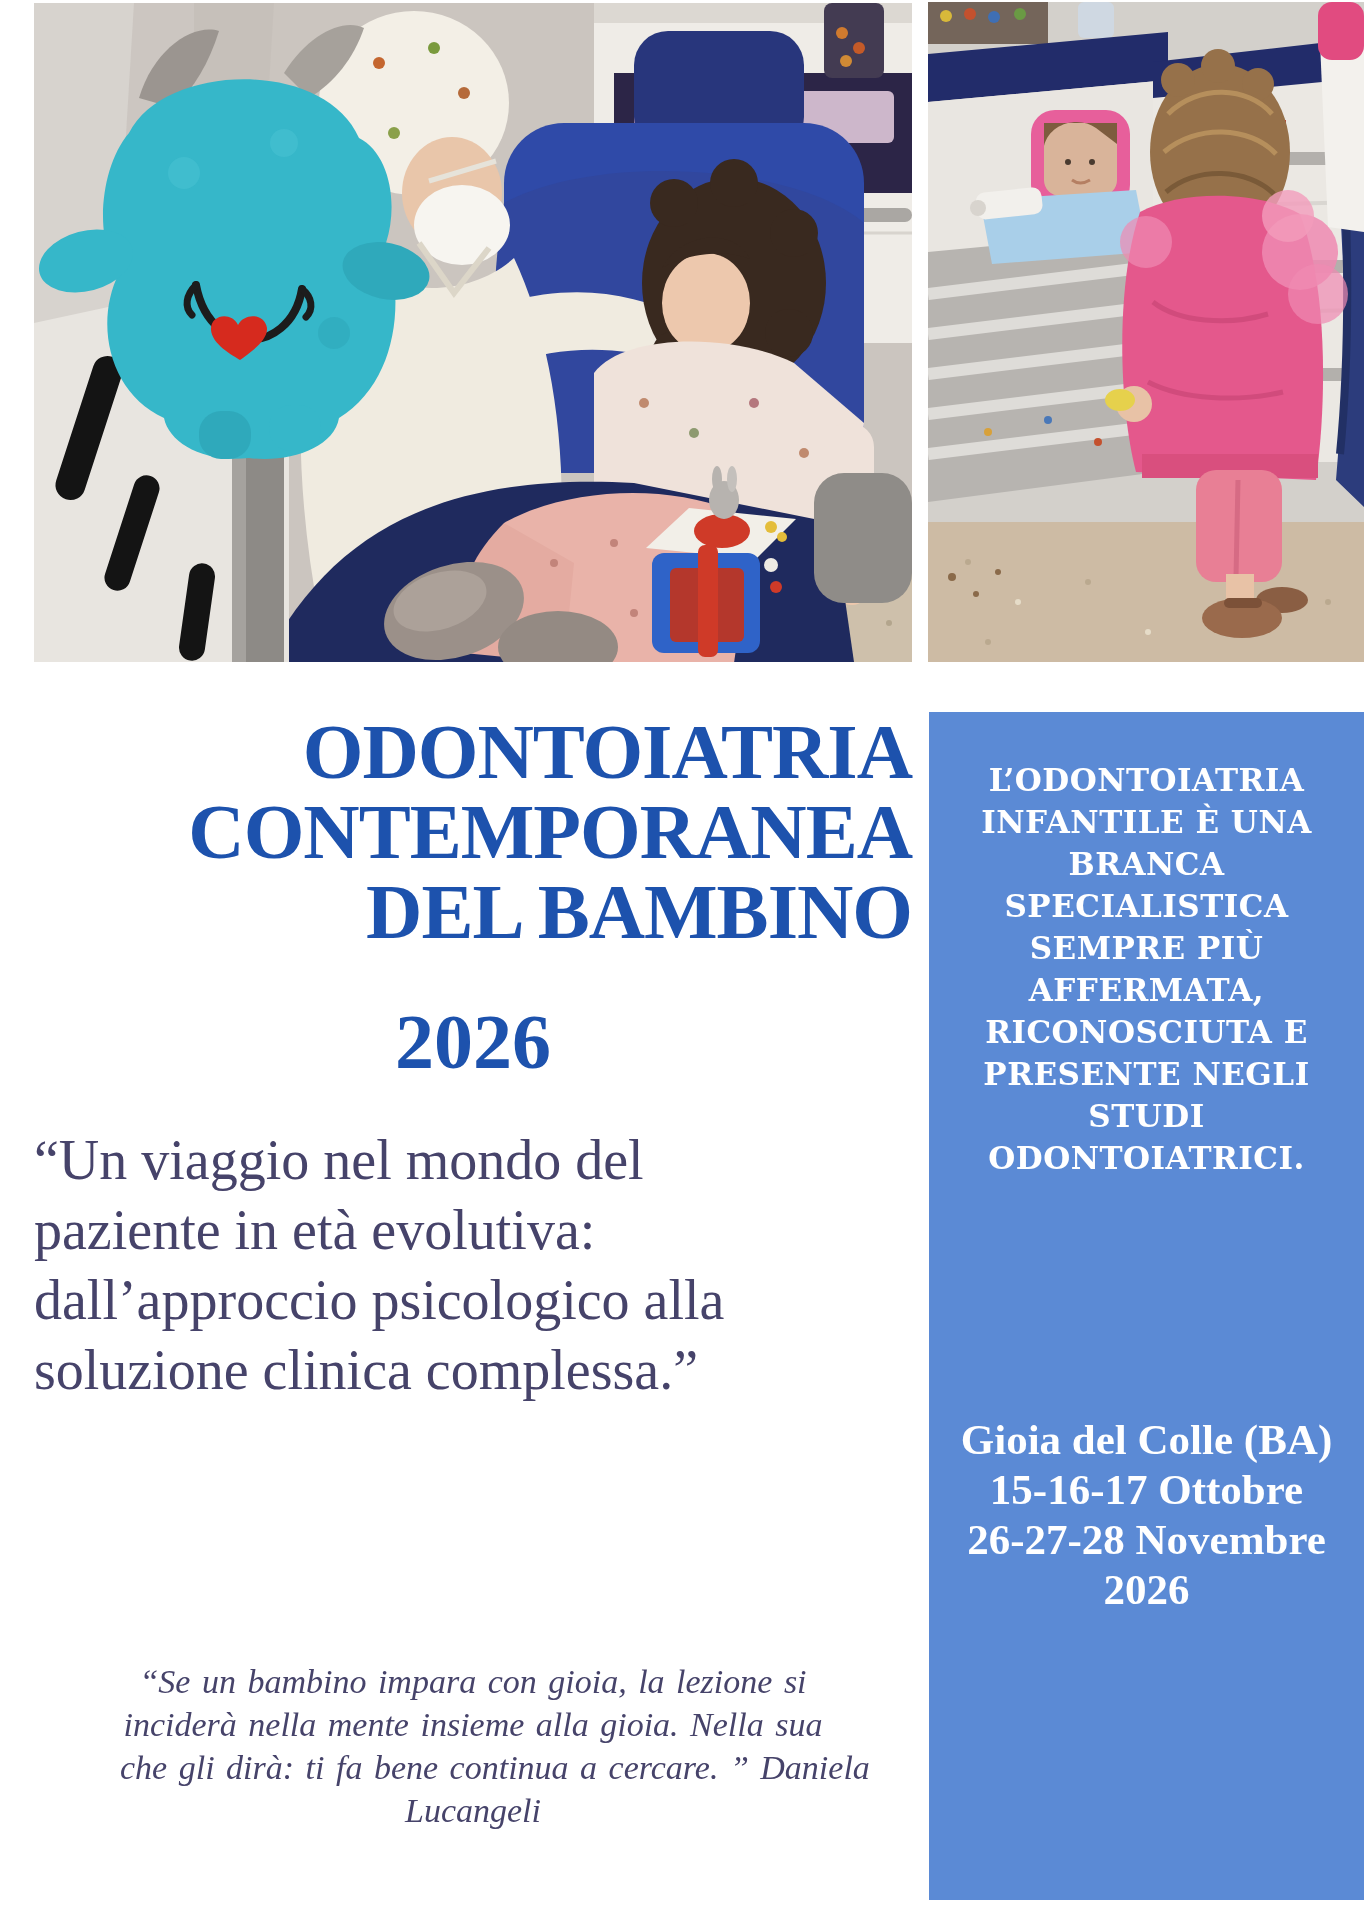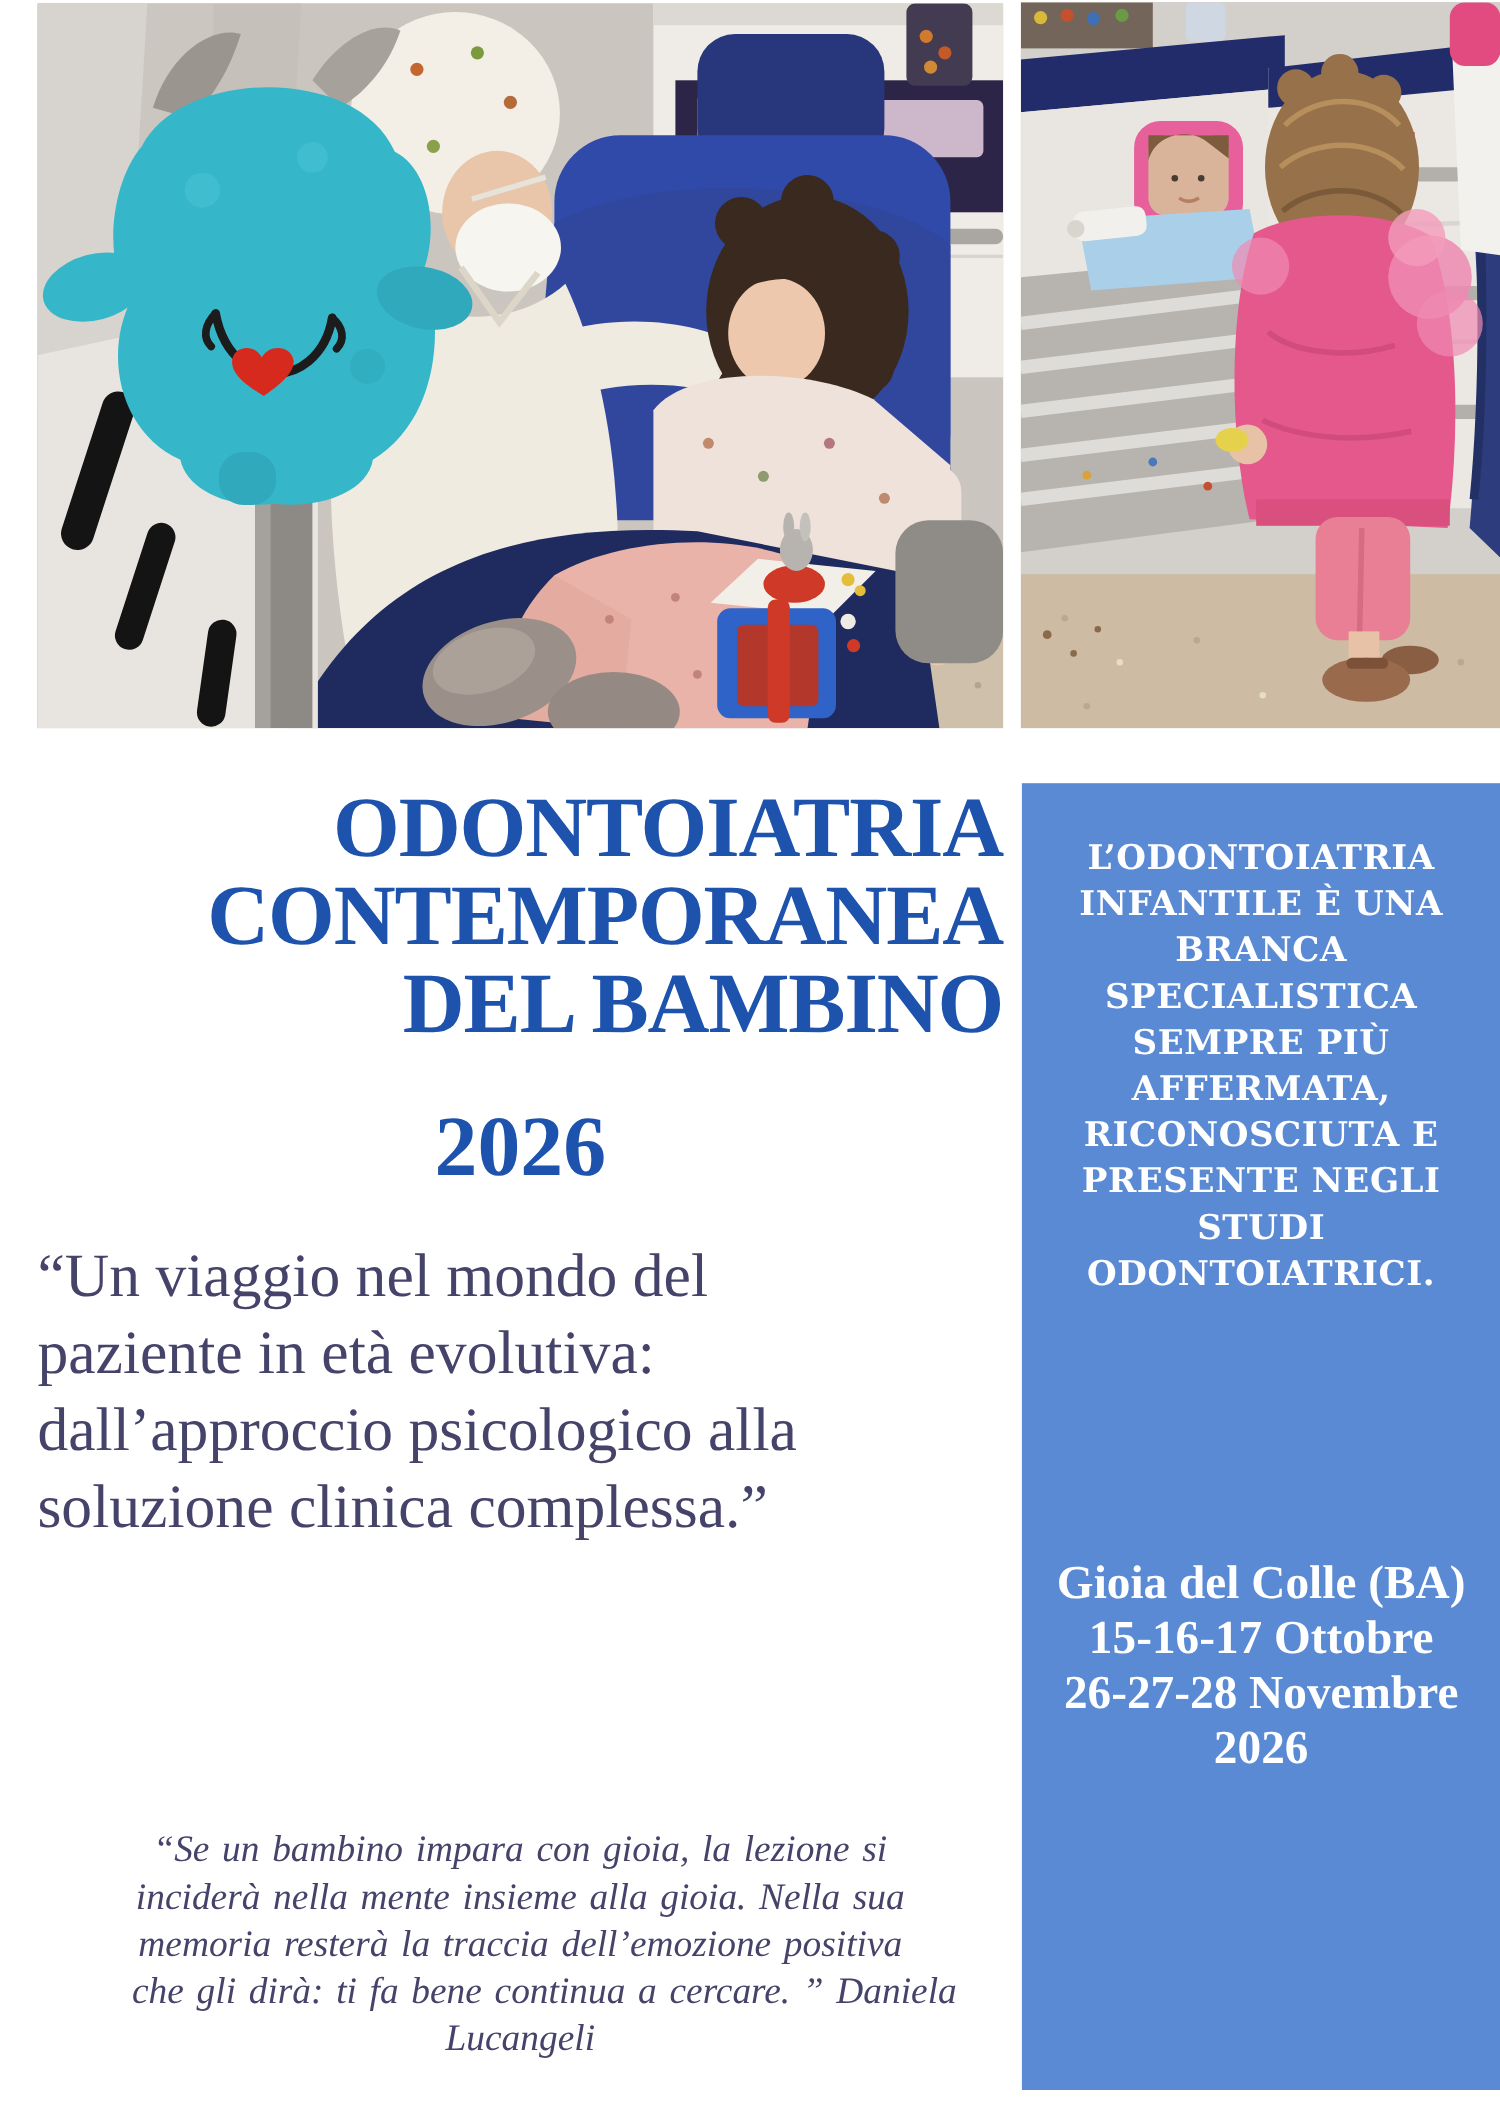--- a/index.html
+++ b/index.html
@@ -306,21 +306,20 @@
   <section class="quote-block">
     <div class="line">“Un viaggio nel mondo del</div>
     <div class="line">paziente in età evolutiva:</div>
     <div class="line">dall’approccio psicologico alla</div>
     <div class="line">soluzione clinica complessa.”</div>
   </section>
 
   <section class="citation-block">
     <div class="line">“Se un bambino impara con gioia, la lezione si</div>
     <div class="line">inciderà nella mente insieme alla gioia. Nella sua</div>
-    <div class="line">memoria resterà la traccia dell’emozione positiva</div>
     <div class="line">che gli dirà: ti fa bene continua a cercare. ” Daniela</div>
     <div class="line">Lucangeli</div>
   </section>
 
   <aside class="sidebar">
     <div class="sidebar-intro">
       <div class="line">L’ODONTOIATRIA</div>
       <div class="line">INFANTILE È UNA</div>
       <div class="line">BRANCA</div>
       <div class="line">SPECIALISTICA</div>

